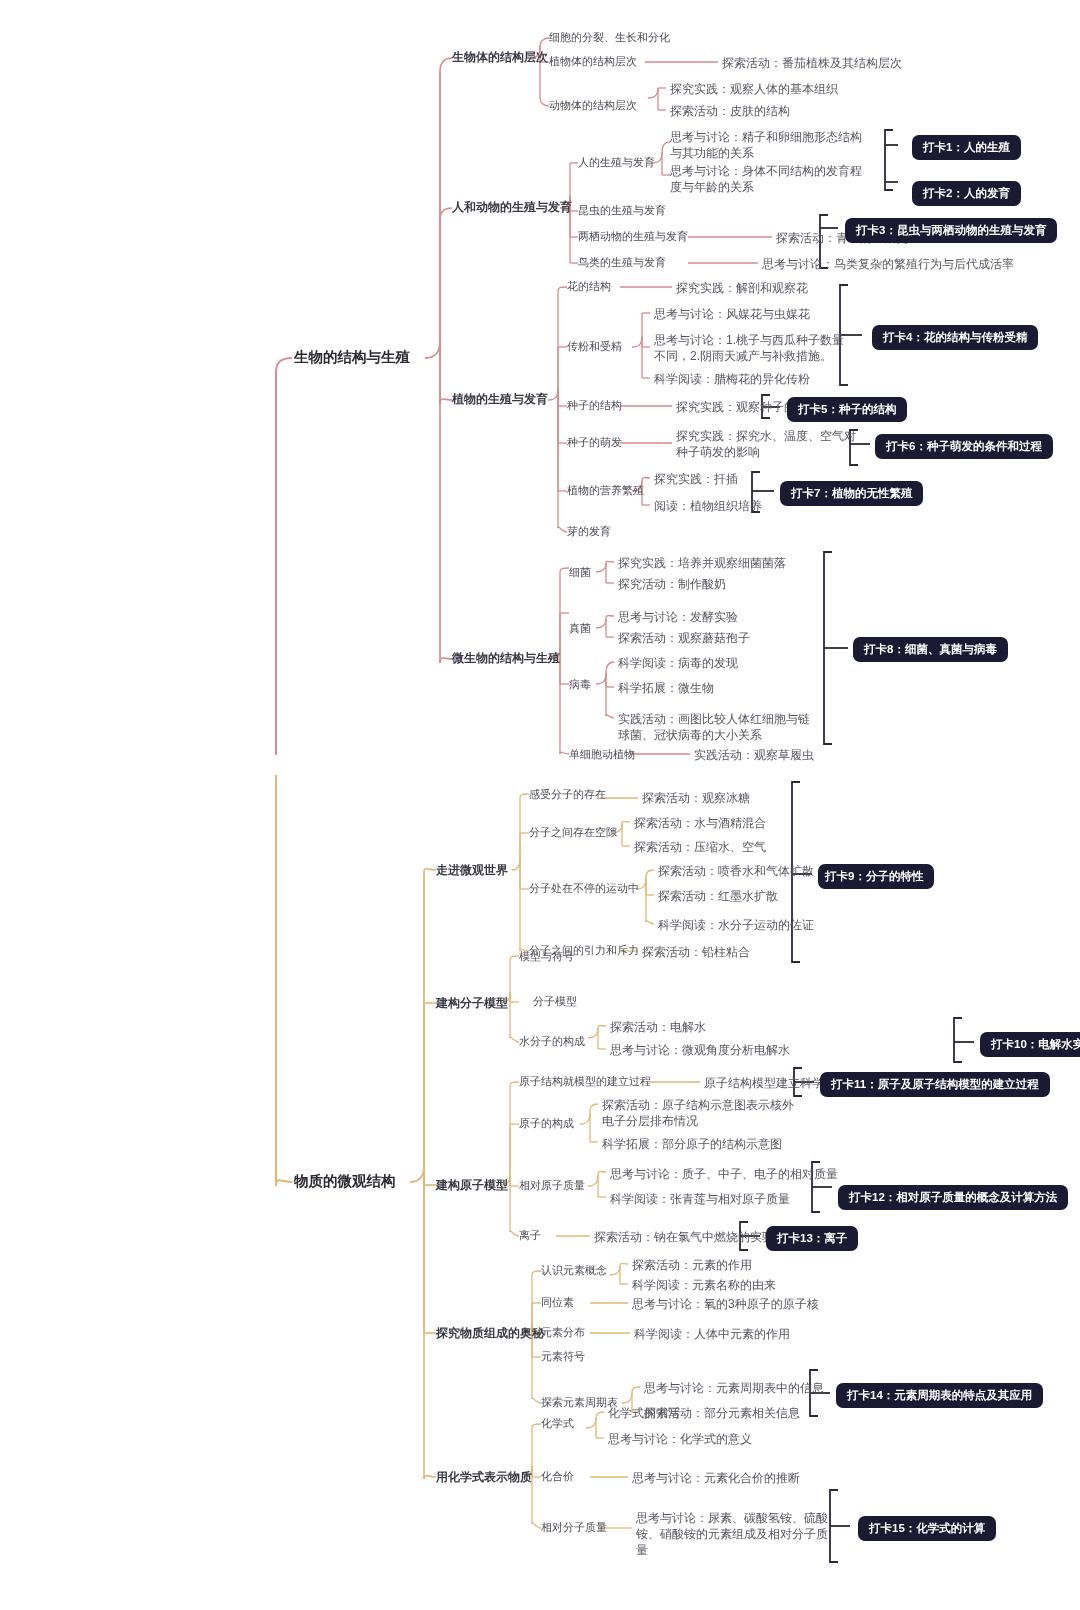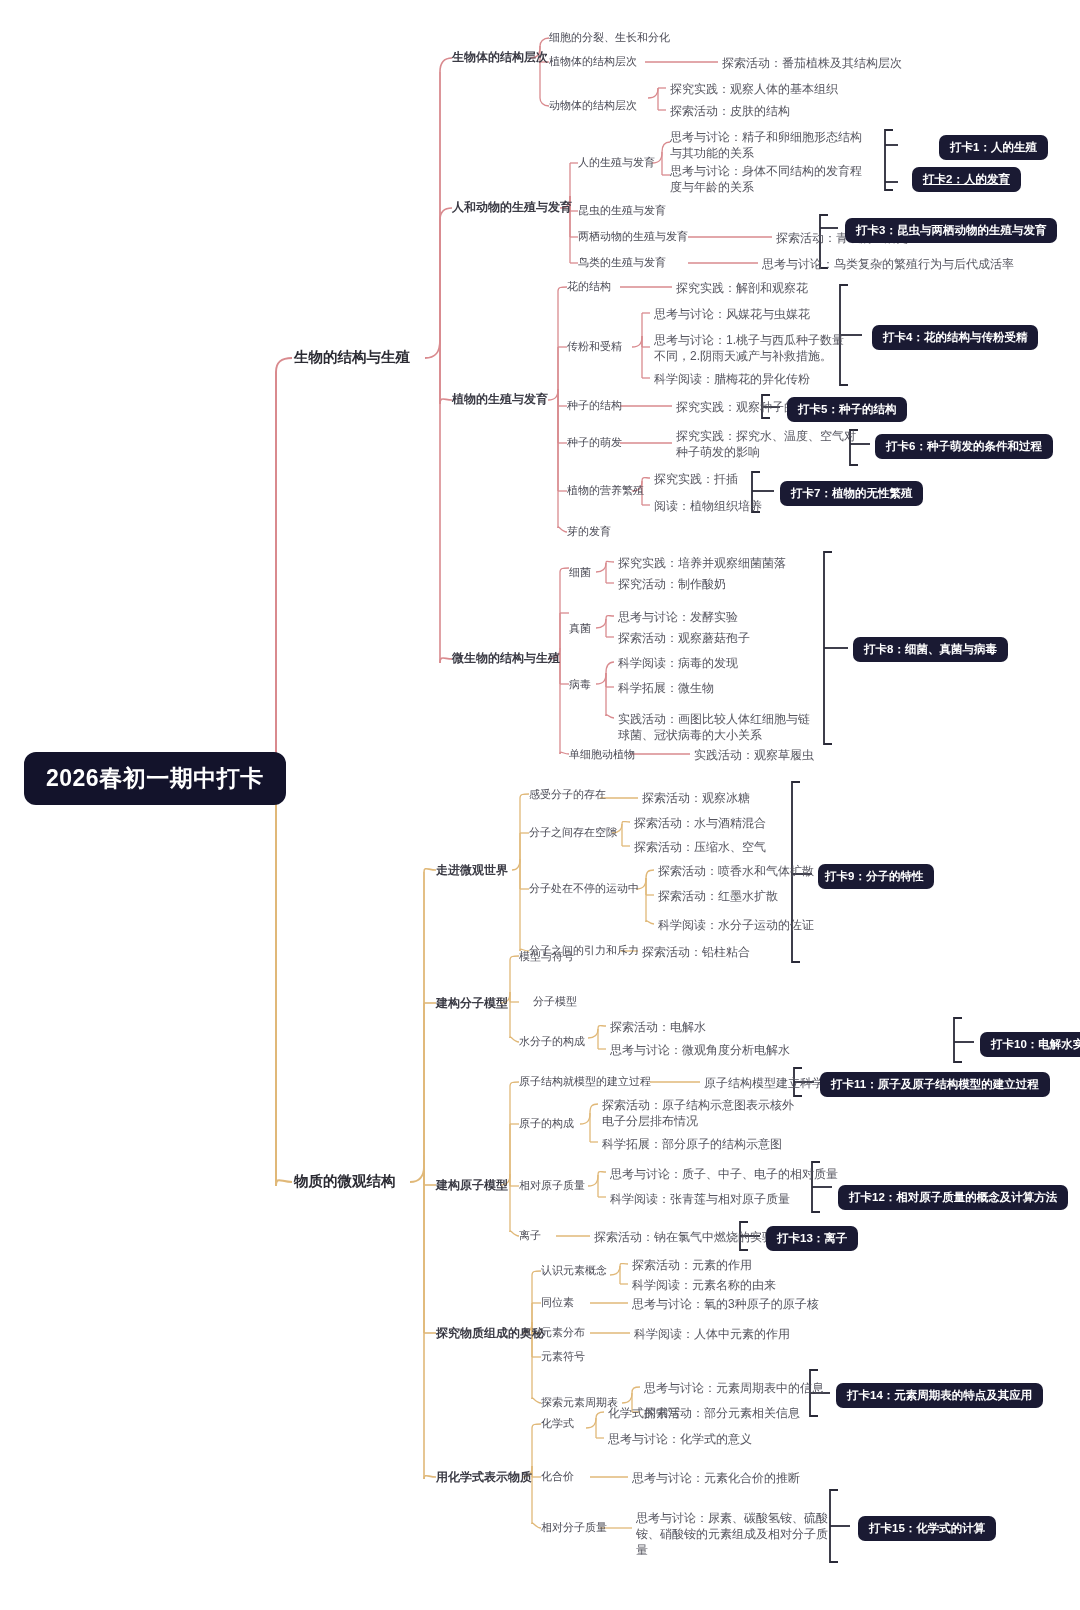--- a/index.html
+++ b/index.html
@@ -273,21 +273,20 @@
       <path d="M812,1187 L 832,1187"></path>
       <path d="M748,1222 L 740,1222 L 740,1250 L 748,1250"></path>
       <path d="M740,1236 L 760,1236"></path>
       <path d="M818,1370 L 810,1370 L 810,1416 L 818,1416"></path>
       <path d="M810,1393 L 830,1393"></path>
       <path d="M838,1490 L 830,1490 L 830,1562 L 838,1562"></path>
       <path d="M830,1526 L 850,1526"></path>
     </g>
   </svg>
 
-  <div class="node root" style="left:24px;top:752px;">2026春初一期中打卡</div>
 
   <div class="node lvl1" style="left:294px;top:348px;">生物的结构与生殖</div>
   <div class="node lvl1" style="left:294px;top:1172px;">物质的微观结构</div>
 
   <div class="node lvl2" style="left:452px;top:49px;">生物体的结构层次</div>
   <div class="node lvl2" style="left:452px;top:199px;">人和动物的生殖与发育</div>
   <div class="node lvl2" style="left:452px;top:391px;">植物的生殖与发育</div>
   <div class="node lvl2" style="left:452px;top:650px;">微生物的结构与生殖</div>
 
   <div class="node lvl3" style="left:549px;top:30px;">细胞的分裂、生长和分化</div>
@@ -382,22 +381,22 @@
   <div class="node lvl4" style="left:644px;top:1405px;">探索活动：部分元素相关信息</div>
 
   <div class="node lvl3" style="left:541px;top:1416px;">化学式</div>
   <div class="node lvl3" style="left:541px;top:1469px;">化合价</div>
   <div class="node lvl3" style="left:541px;top:1520px;">相对分子质量</div>
   <div class="node lvl4" style="left:608px;top:1405px;">化学式的书写</div>
   <div class="node lvl4" style="left:608px;top:1431px;">思考与讨论：化学式的意义</div>
   <div class="node lvl4" style="left:632px;top:1470px;">思考与讨论：元素化合价的推断</div>
   <div class="node lvl4 wrap4" style="left:636px;top:1510px;width:196px;">思考与讨论：尿素、碳酸氢铵、硫酸铵、硝酸铵的元素组成及相对分子质量</div>
 
-  <div class="badge" style="left:939px;top:135px;">打卡1：人的生殖</div>
-  <div class="badge" style="left:912px;top:167px;text-decoration:underline;">打卡2：人的发育</div>
+  <div class="badge" style="left:912px;top:135px;">打卡1：人的生殖</div>
+  <div class="badge" style="left:912px;top:181px;">打卡2：人的发育</div>
   <div class="badge" style="left:845px;top:218px;">打卡3：昆虫与两栖动物的生殖与发育</div>
   <div class="badge" style="left:872px;top:325px;">打卡4：花的结构与传粉受精</div>
   <div class="badge" style="left:787px;top:397px;">打卡5：种子的结构</div>
   <div class="badge" style="left:875px;top:434px;">打卡6：种子萌发的条件和过程</div>
   <div class="badge" style="left:780px;top:481px;">打卡7：植物的无性繁殖</div>
   <div class="badge" style="left:853px;top:637px;">打卡8：细菌、真菌与病毒</div>
   <div class="badge" style="left:818px;top:864px;padding-left:7px;">打卡9：分子的特性</div>
   <div class="badge" style="left:980px;top:1032px;">打卡10：电解水实验</div>
   <div class="badge" style="left:820px;top:1072px;">打卡11：原子及原子结构模型的建立过程</div>
   <div class="badge" style="left:838px;top:1177px;margin-top:8px;">打卡12：相对原子质量的概念及计算方法</div>

